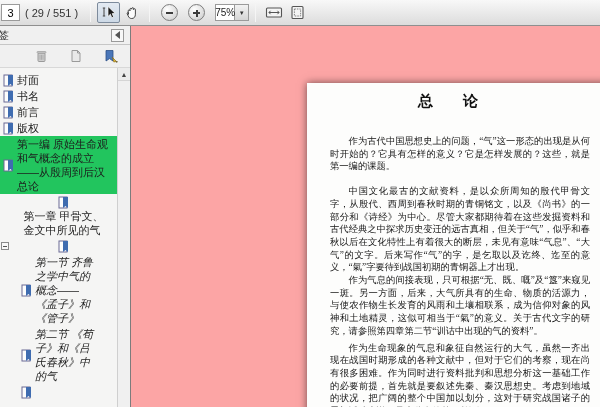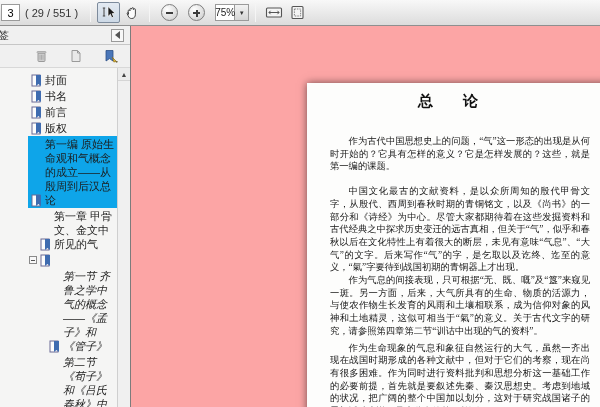--- a/index.html
+++ b/index.html
@@ -44,24 +44,24 @@
   .sb-tools { height:23px; background:#f0f0f0; border-bottom:1px solid #d8d8d8;
     display:flex; align-items:center; justify-content:flex-end; gap:16px; padding-right:8px; }
   .sb-tools .tbtn { min-width:16px; height:18px; }
 
   .sb-list-wrap { flex:1; position:relative; overflow:hidden; }
   .sb-scrollbar { position:absolute; right:0; top:0; bottom:0; width:13px;
     background:#f0f0f0; border-left:1px solid #cfcfcf; }
   .sb-scroll-up { height:13px; font-size:7px; color:#444; text-align:center; line-height:13px;
     background:#ececec; border-bottom:1px solid #d5d5d5; }
   .bm-list { position:absolute; left:0; top:0; right:13px; bottom:0; padding-top:4px; overflow:hidden; }
-  .bm-item { position:relative; display:flex; align-items:flex-end; padding:1px 0 1px 3px;margin-left:28px; }
-  .bm-item.lvl1 { padding-left:12px; }
+  .bm-item { position:relative; display:flex; align-items:center; padding:1px 0 1px 3px; }
+  .bm-item.lvl1 { padding-left:12px;flex-direction:column; }
   .bm-item.lvl2 { padding-left:21px;font-style:italic; }
-  .bm-item.selected { background:#0ea5e9; }
+  .bm-item.selected { background:#22c55e; }
   .bm-icon { flex:0 0 11px; margin:1px 3px 0 0; }
   .bm-label { font-size:11px; line-height:14px; color:#1c1c1c; }
   .lvl0 .bm-label { max-width:92px; }
   .lvl1 .bm-label { max-width:82px; }
   .lvl2 .bm-label { max-width:62px; }
   .expander { position:absolute; left:1px; top:4px; width:8px; height:8px;
     border:1px solid #8a8a8a; background:linear-gradient(#555,#555) center/4px 1px no-repeat #f8f8f8; }
 
   
   .doc-area { flex:1; position:relative; background:#fca5a5; overflow:hidden; }

